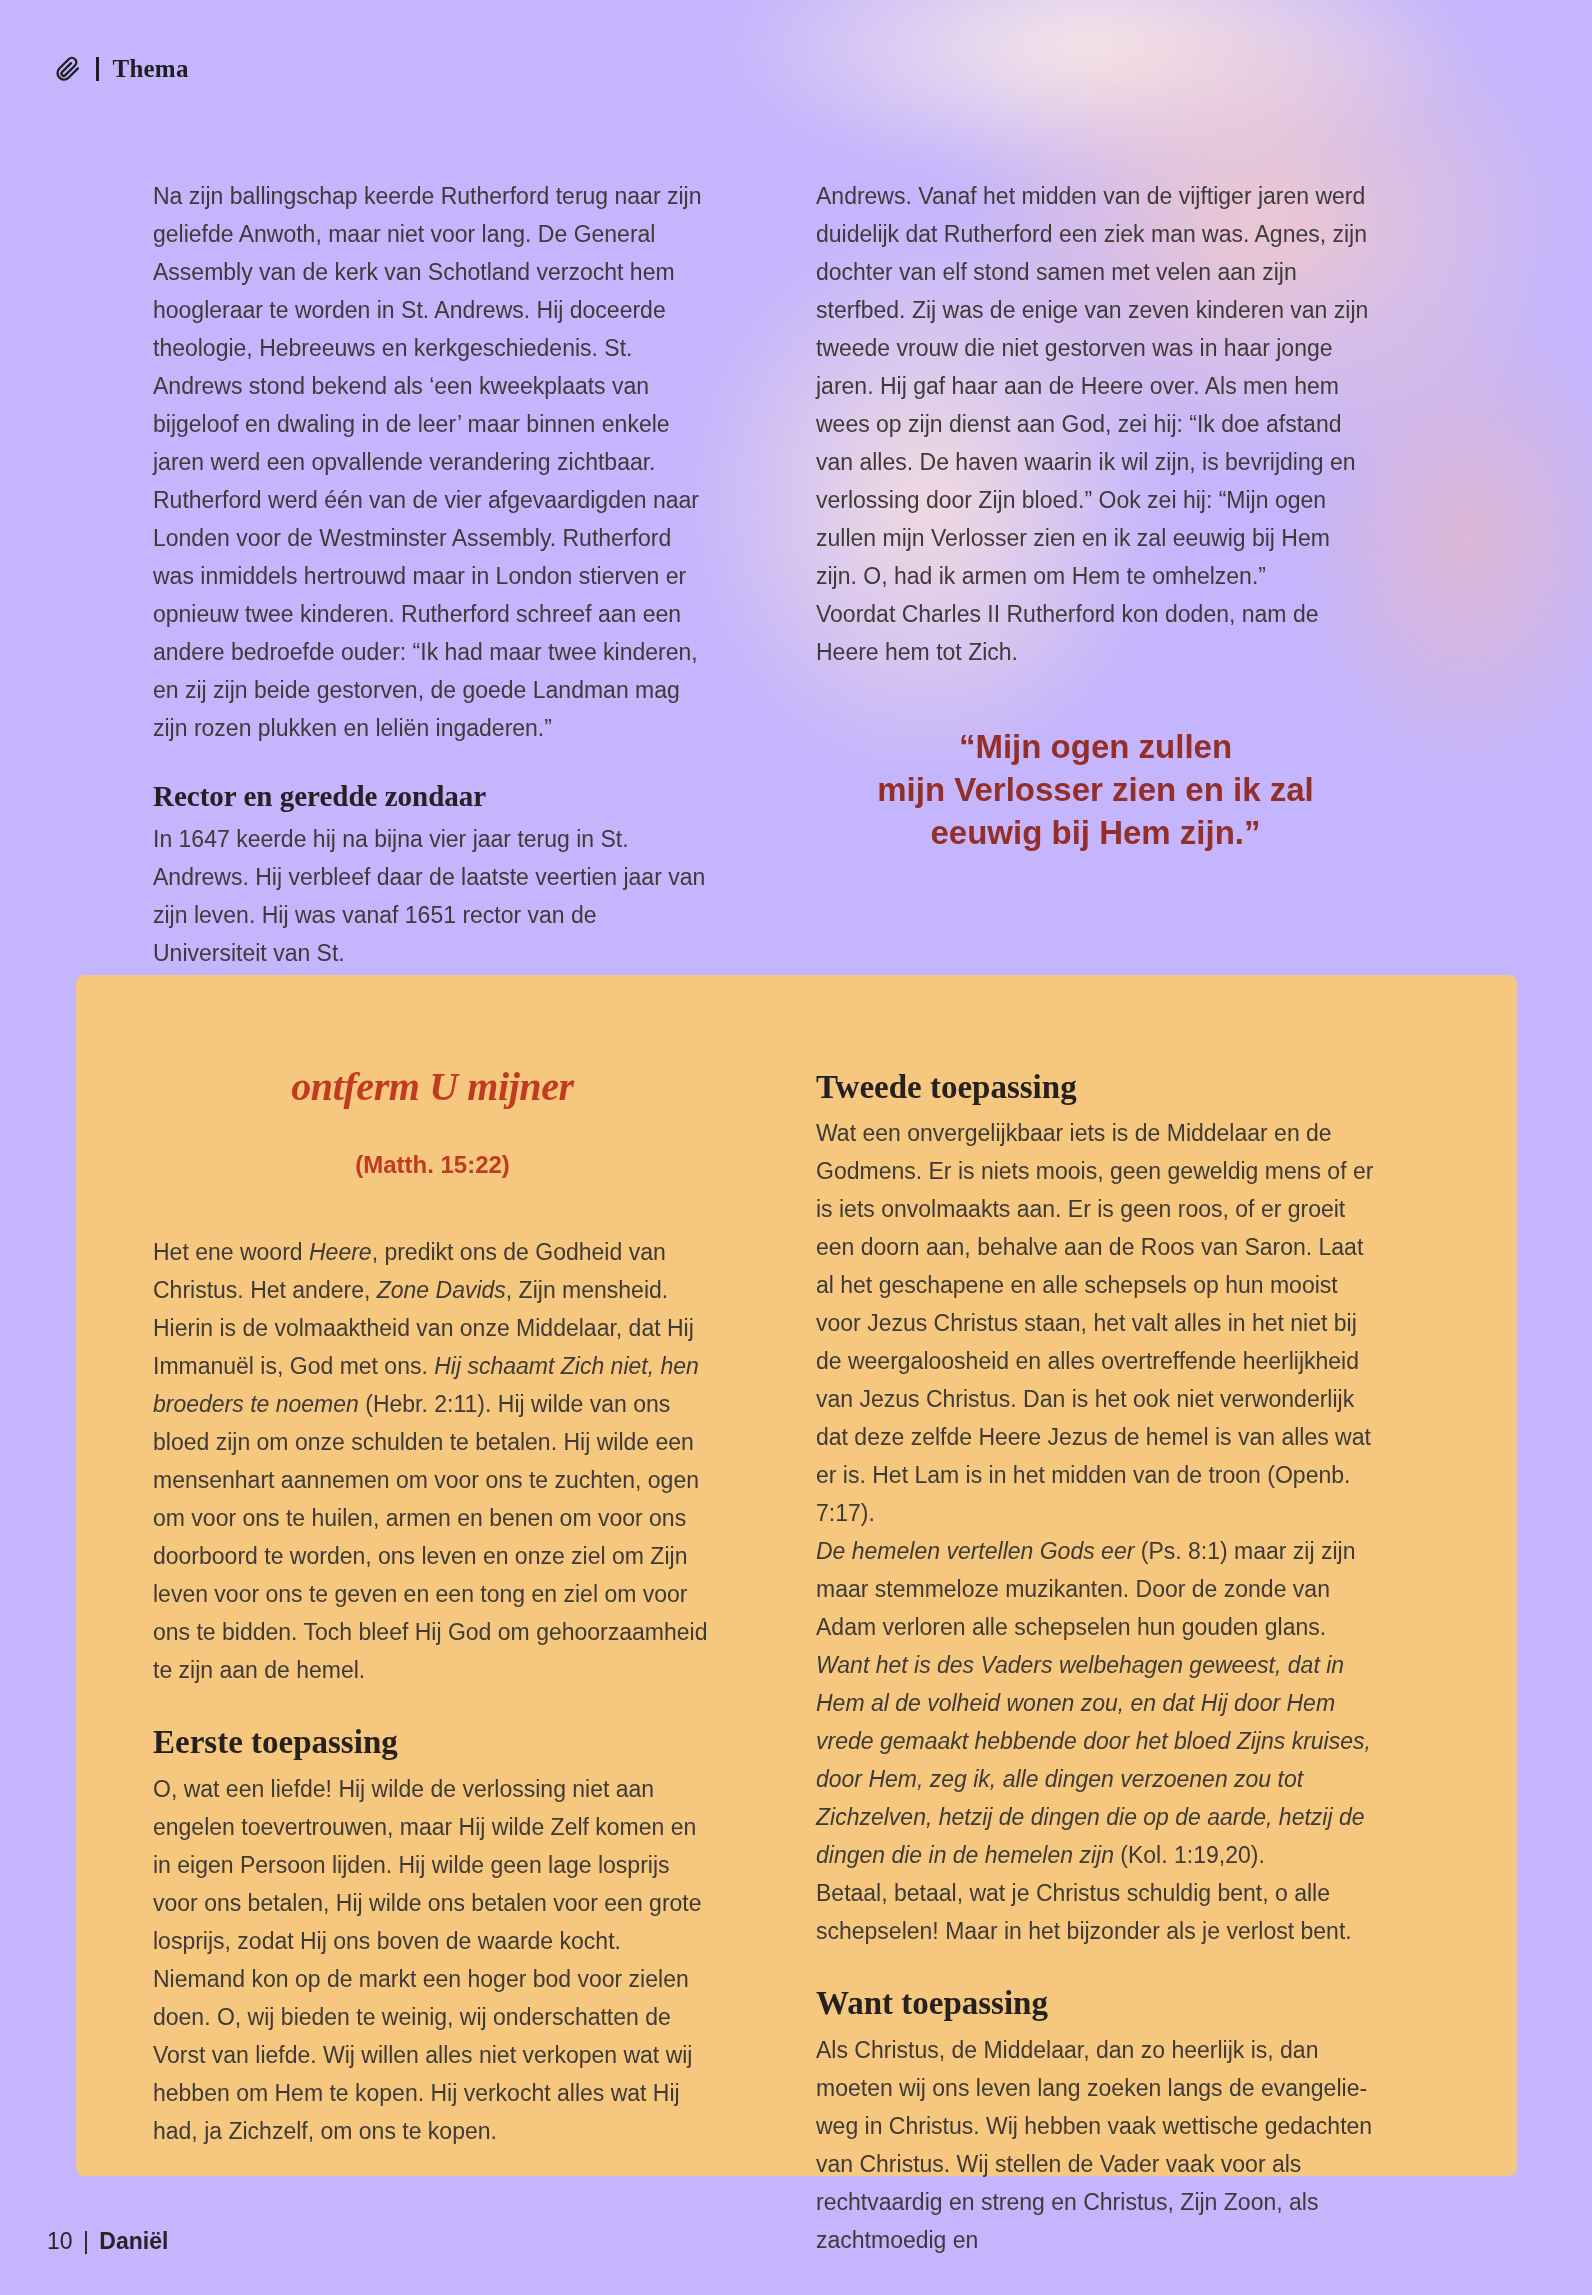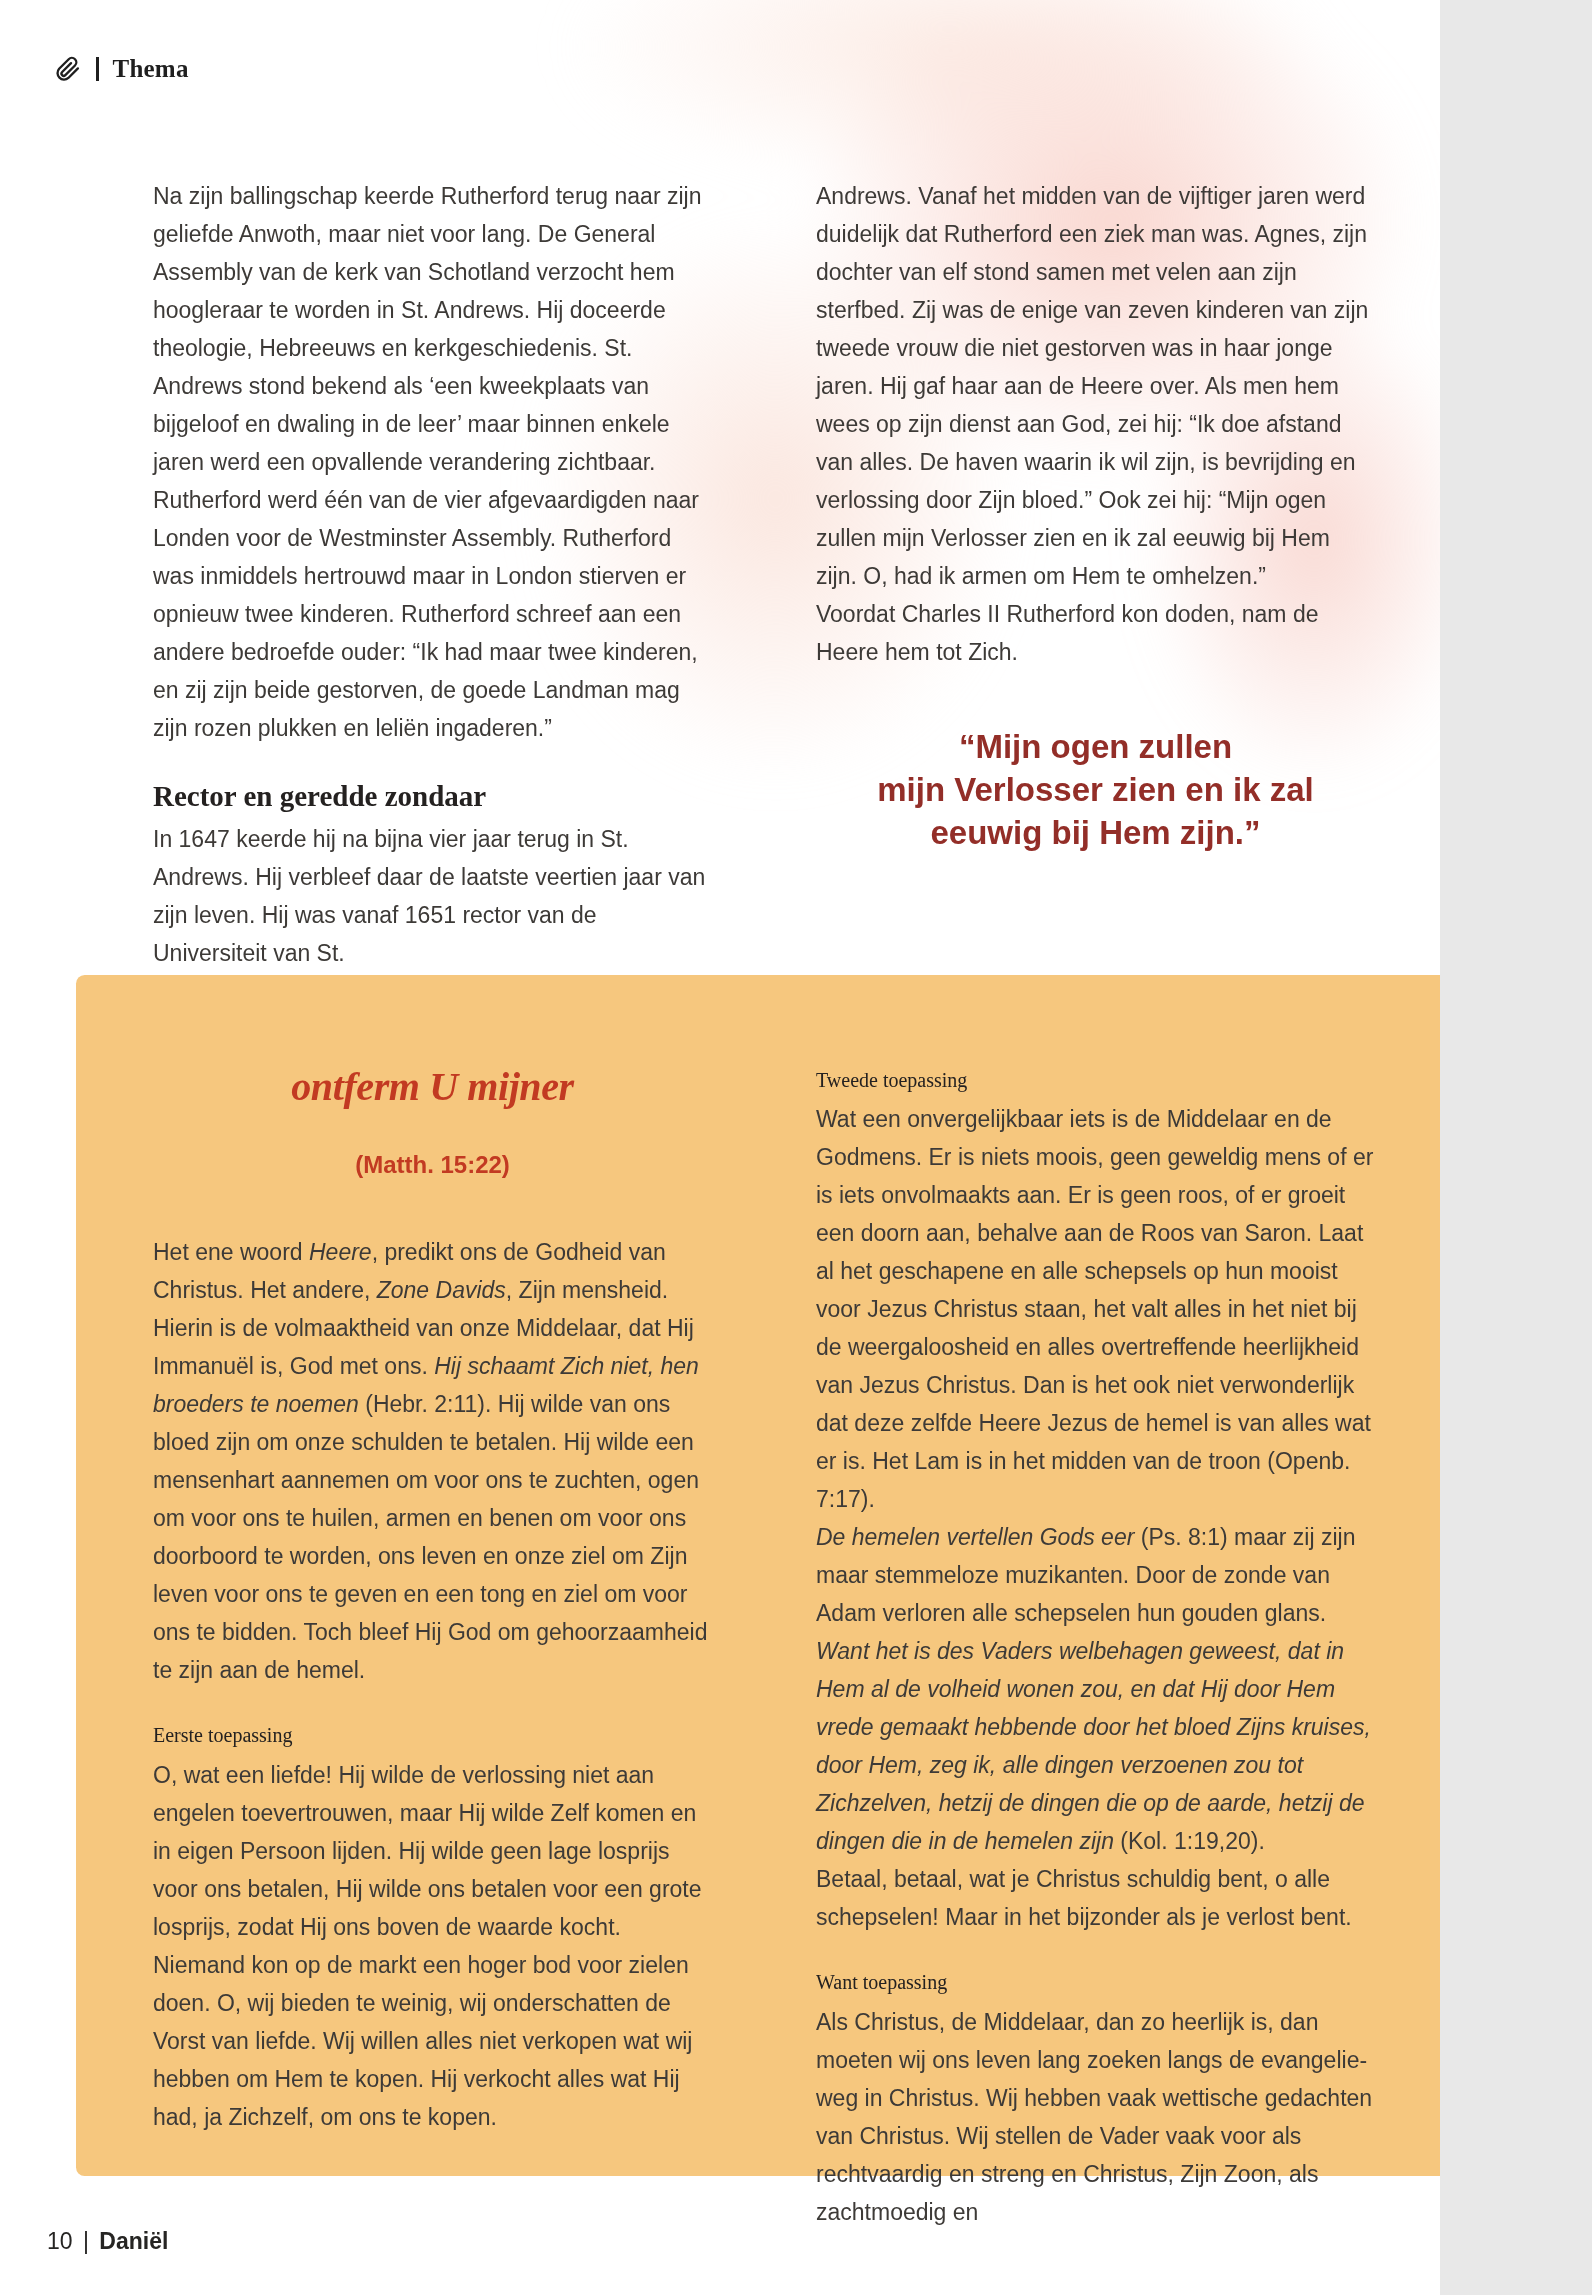--- a/index.html
+++ b/index.html
@@ -6,22 +6,22 @@
     --box-bg:#f6c77e;
     --accent-red:#c23a22;
     --quote-red:#932e28;
     --ink:#3d3a37;
     --heading-ink:#242120;
   }
   *{box-sizing:border-box;margin:0;padding:0;}
   html,body{background:#e8e8e8;}
   .page{
     position:relative;
-    width:1440px;height:2295px;
-    background:#ffffff;
+    width:1592px;height:2295px;
+    background:#c4b5fd;
     overflow:hidden;
     font-family:"Liberation Sans", sans-serif;
     color:var(--ink);
   }
   
   .wash{
     position:absolute;right:-121px;top:-138px;
     width:1122px;height:1027px;
     background:
       radial-gradient(closest-side at 60% 35%, rgba(248,205,196,.80), rgba(248,205,196,0) 70%),
@@ -81,21 +81,21 @@
   }
   .ftitle span{display:block;}
   .fref{
     text-align:center;
     font-weight:700;font-size:24px;
     color:var(--accent-red);
     margin:43px 0 54px;
   }
   h3{
     font-family:"Liberation Serif", serif;
-    font-weight:400;font-size:20px;color:var(--heading-ink);
+    font-weight:700;font-size:33px;color:var(--heading-ink);
     margin:35px 0 8.6px;
   }
   .fright h3:first-child{margin-top:3.5px;}
   .it{font-style:italic;}
   
   .pfooter{
     position:absolute;left:47px;top:2220px;
     font-size:23px;color:#262523;
     display:flex;gap:10.4px;align-items:baseline;margin-top:8px;
   }

